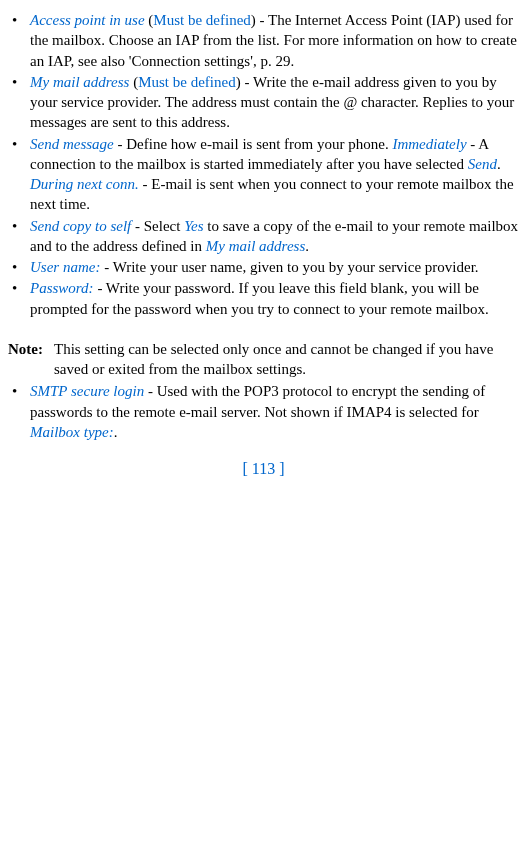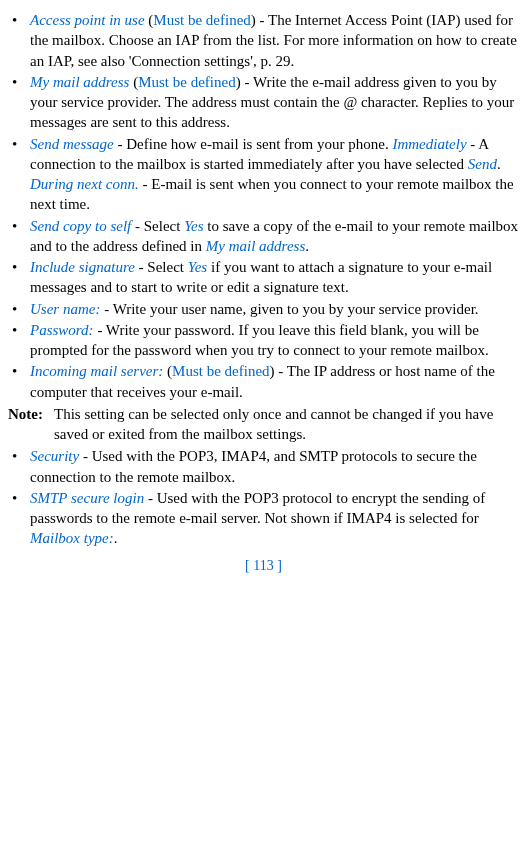--- a/index.html
+++ b/index.html
@@ -33,55 +33,52 @@
   .opt {
     color: #0066cc;
     font-style: italic;
   }
   .must {
     color: #0066cc;
     font-weight: normal;
   }
   .note-row {
     display: flex;
-    margin-top: 2px;
+    margin-top: 20px;
     margin-bottom: 2px;
   }
   .note-label {
     font-weight: bold;
     min-width: 46px;
     padding-left: 0;
   }
   .note-body {
     flex: 1;
   }
   .page-num {
     text-align: center;
     color: #0066cc;
-    font-size: 14px;
-    margin-top: 8px;
+    font-size: 16px;
+    margin-top: 16px;
   }
 </style>
 </head>
 <body>
 
 <ul class="bullet-list" id="list1">
     <li><span class="opt">Access point in use</span><span> (</span><span class="must">Must be defined</span><span>)</span><span> - The Internet Access Point (IAP) used for the mailbox. Choose an IAP from the list. For more information on how to create an IAP, see also 'Connection settings', p. 29.</span></li>
     <li><span class="opt">My mail address</span><span> (</span><span class="must">Must be defined</span><span>)</span><span> - Write the e-mail address given to you by your service provider. The address must contain the @ character. Replies to your messages are sent to this address.</span></li>
     <li><span class="opt">Send message</span><span> - Define how e-mail is sent from your phone. </span><span class="opt">Immediately</span><span> - A connection to the mailbox is started immediately after you have selected </span><span class="opt">Send</span><span>. </span><span class="opt">During next conn.</span><span> - E-mail is sent when you connect to your remote mailbox the next time.</span></li>
     <li><span class="opt">Send copy to self</span><span> - Select </span><span class="opt">Yes</span><span> to save a copy of the e-mail to your remote mailbox and to the address defined in </span><span class="opt">My mail address</span><span>.</span></li>
-    <li><span class="opt">Include signature</span><span> - Select </span><span class="opt">Yes</span><span> if you want to attach a signature to your e-mail messages and to start to write or edit a signature text.</span></li>
     <li><span class="opt">User name:</span><span> - Write your user name, given to you by your service provider.</span></li>
     <li><span class="opt">Password:</span><span> - Write your password. If you leave this field blank, you will be prompted for the password when you try to connect to your remote mailbox.</span></li>
-    <li><span class="opt">Incoming mail server:</span><span> (</span><span class="must">Must be defined</span><span>)</span><span> - The IP address or host name of the computer that receives your e-mail.</span></li>
   </ul>
 
 <div class="note-row">
   <div class="note-label">Note:</div>
   <div class="note-body">This setting can be selected only once and cannot be changed if you have saved or exited from the mailbox settings.</div>
 </div>
 
 <ul class="bullet-list" id="list2">
-    <li><span class="opt">Security</span><span> - Used with the POP3, IMAP4, and SMTP protocols to secure the connection to the remote mailbox.</span></li>
     <li><span class="opt">SMTP secure login</span><span> - Used with the POP3 protocol to encrypt the sending of passwords to the remote e-mail server. Not shown if IMAP4 is selected for </span><span class="opt">Mailbox type:</span><span>.</span></li>
   </ul>
 
 <div class="page-num">[ 113 ]</div>
 
 </body></html>

